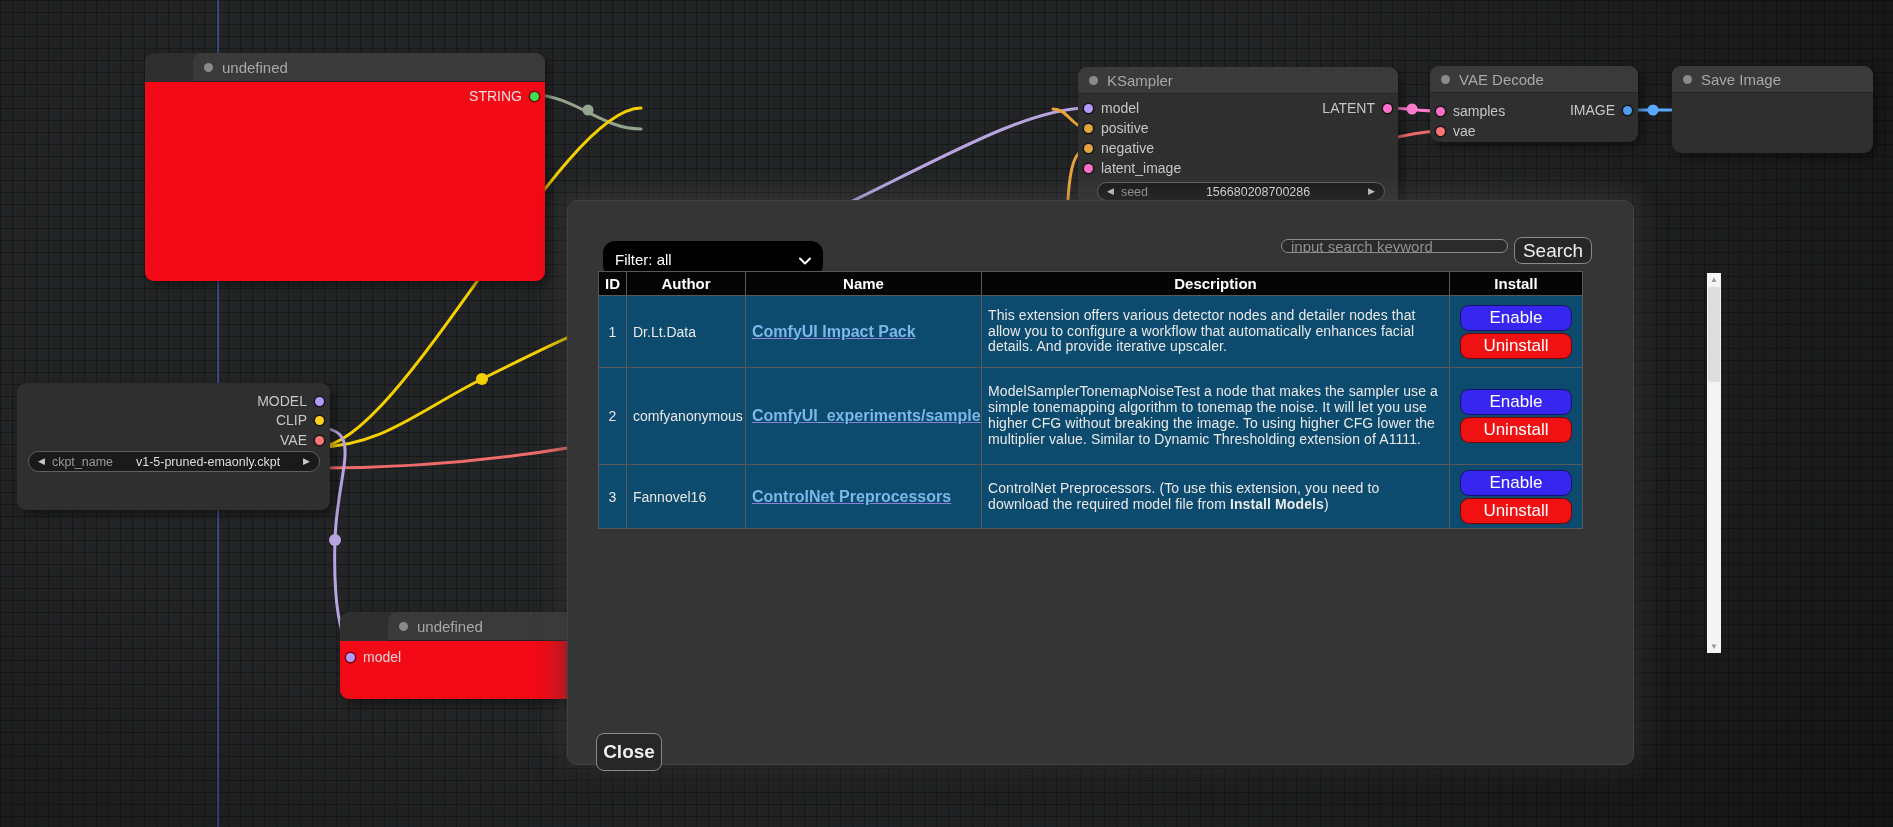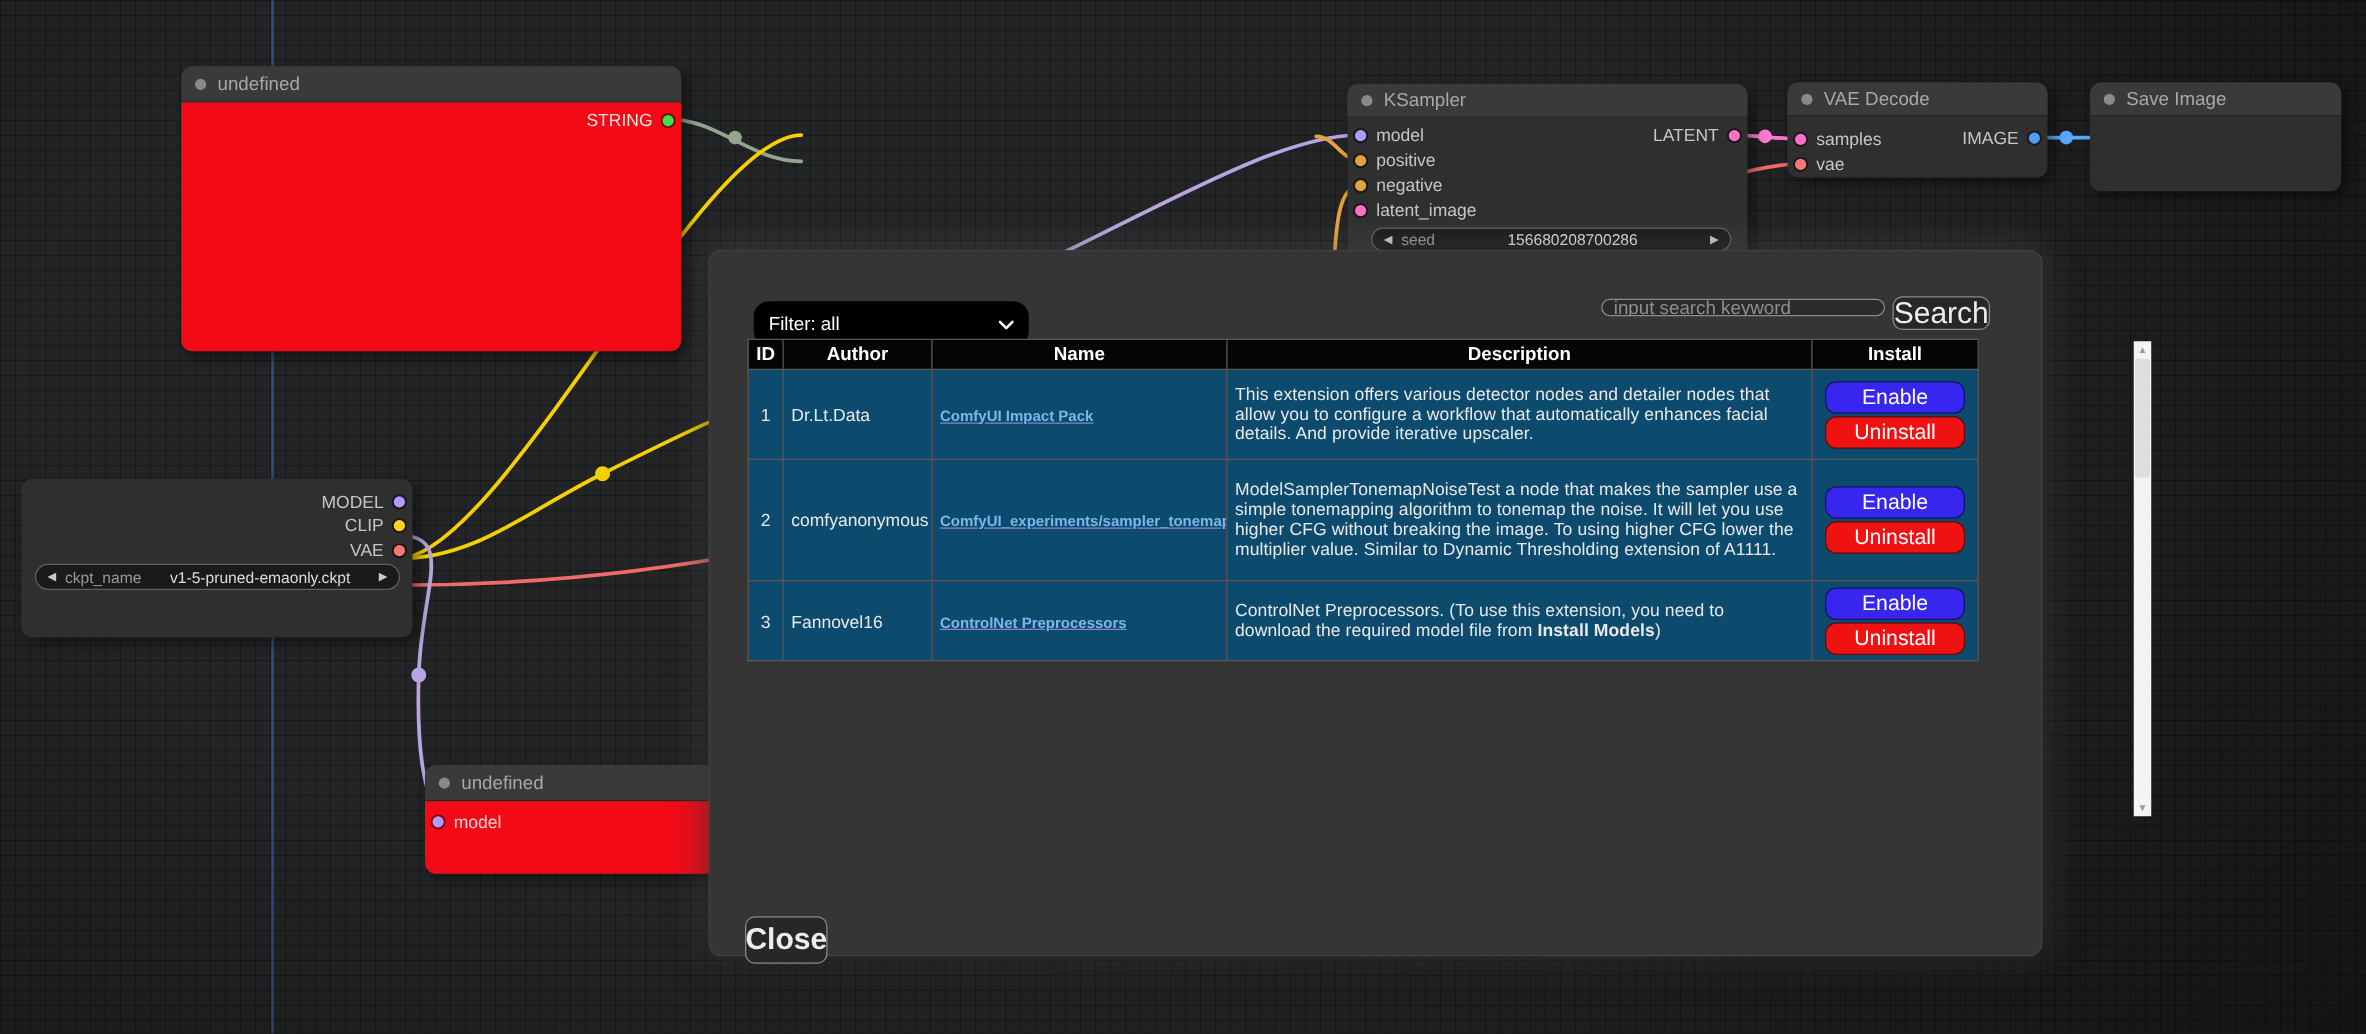--- a/index.html
+++ b/index.html
@@ -17,21 +17,21 @@
   .vignette{position:absolute;inset:0;z-index:1;pointer-events:none;
     background:radial-gradient(1500px 950px at 38% 38%, rgba(0,0,0,0) 45%, rgba(0,0,0,0.50) 100%);}
   
   svg.wires{position:absolute;inset:0;z-index:2;}
   
   .node{position:absolute;z-index:3;border-radius:9px;
         box-shadow:4px 4px 10px rgba(0,0,0,0.45);background:#2f2f2f;}
   .node-title{height:26px;background:#3a3a3a;border-radius:9px 9px 0 0;
         border-bottom:1px solid #242424;display:flex;align-items:center;
         color:#a8a8a8;font-size:15px;gap:9px;padding-left:11px;}
-  .node.red-node .node-title{height:28px;}
+  .node.red-node .node-title{height:28px;margin-left:48px;}
   .tdot{width:9px;height:9px;border-radius:50%;background:#8a8a8a;flex:0 0 auto;}
   .node-body{position:relative;border-radius:0 0 9px 9px;height:calc(100% - 27px);background:transparent;}
   .node.red-node .node-body{background:#f40a16;height:calc(100% - 29px);}
   .in-slot,.out-slot{position:absolute;display:flex;align-items:center;gap:8px;height:16px;
         font-size:14px;color:#c6c6c6;white-space:nowrap;}
   .in-slot{left:6px;}
   .out-slot{right:6px;flex-direction:row-reverse;}
   .sdot{width:9px;height:9px;border-radius:50%;box-shadow:0 0 0 1.5px rgba(0,0,0,0.5);flex:0 0 auto;}
   .c-green{background:#3fe050;}  .c-amber{background:#e2a33c;}
   .c-lav{background:#b49aff;}    .c-pink{background:#ff6ec7;}
@@ -51,38 +51,38 @@
   .filter-select{position:absolute;left:35px;top:40px;width:196px;height:36px;
         background:#000;border-radius:12px;color:#fff;font-size:15px;
         display:flex;align-items:center;padding:0 12px;cursor:pointer;}
   .filter-select .chev{margin-left:auto;}
   .search-input{position:absolute;left:713px;top:38px;width:227px;height:14px;
         background:#2b2b2b;border:1.5px solid #8b8b8b;border-radius:7px;
         color:#e5e5e5;font-size:15px;padding:0 9px;box-sizing:border-box;
         font-family:"Liberation Sans",sans-serif;outline:none;}
   .search-input::placeholder{color:#8f8f8f;}
   .btn-plain{background:#272727;border:1.5px solid #8a8a8a;border-radius:8px;
-        color:#ededed;font-size:24px;font-family:"Liberation Sans",sans-serif;
+        color:#ededed;font-size:19px;font-family:"Liberation Sans",sans-serif;
         display:flex;align-items:center;justify-content:center;cursor:pointer;padding:0;}
   .search-btn{position:absolute;left:946px;top:36px;width:78px;height:27px;}
   .close-btn{position:absolute;left:28px;top:532px;width:66px;height:38px;font-weight:bold;}
   
   .table-wrap{position:absolute;left:30px;top:70px;width:1123px;height:382px;}
   table.ext{border-collapse:collapse;width:984px;table-layout:fixed;}
   table.ext th{background:#050505;color:#fff;font-size:15px;font-weight:bold;
         border:1px solid #585858;height:23px;padding:0;}
   table.ext td{background:#0c4a6e;border:1px solid #585858;color:#e9e9e9;
         font-size:14px;vertical-align:middle;padding:0 6px;overflow:hidden;}
   .col-id{width:28px;}  .col-author{width:119px;} .col-name{width:236px;}
   .col-desc{width:468px;} .col-install{width:133px;}
   td.id-cell{text-align:center;}
   td.desc-cell{vertical-align:top;padding:3px 6px;font-size:14.5px;line-height:15.8px;
         letter-spacing:0.1px;color:#ececec;}
   tr.r1{height:72px;} tr.r2{height:97px;} tr.r3{height:64px;}
-  a.ext-link{color:#79b8e8;font-weight:bold;font-size:12px;text-decoration:underline;
+  a.ext-link{color:#79b8e8;font-weight:bold;font-size:16px;text-decoration:underline;
         text-decoration-color:#8d7fd6;cursor:pointer;}
   td.install-cell{padding:0;}
   .pill-btn{display:block;width:112px;height:26px;margin:2px auto;border-radius:9px;
         border:1px solid rgba(0,0,0,0.55);color:#fff;font-size:17px;
         font-family:"Liberation Sans",sans-serif;cursor:pointer;line-height:24px;padding:0;}
   .btn-enable{background:#3726f0;}
   .btn-uninstall{background:#f01212;}
   
   .vscroll{position:absolute;right:0;top:2px;width:14px;height:380px;background:#f4f4f4;}
   .vscroll .sb-arrow{position:absolute;left:0;width:14px;height:13px;color:#9a9a9a;

